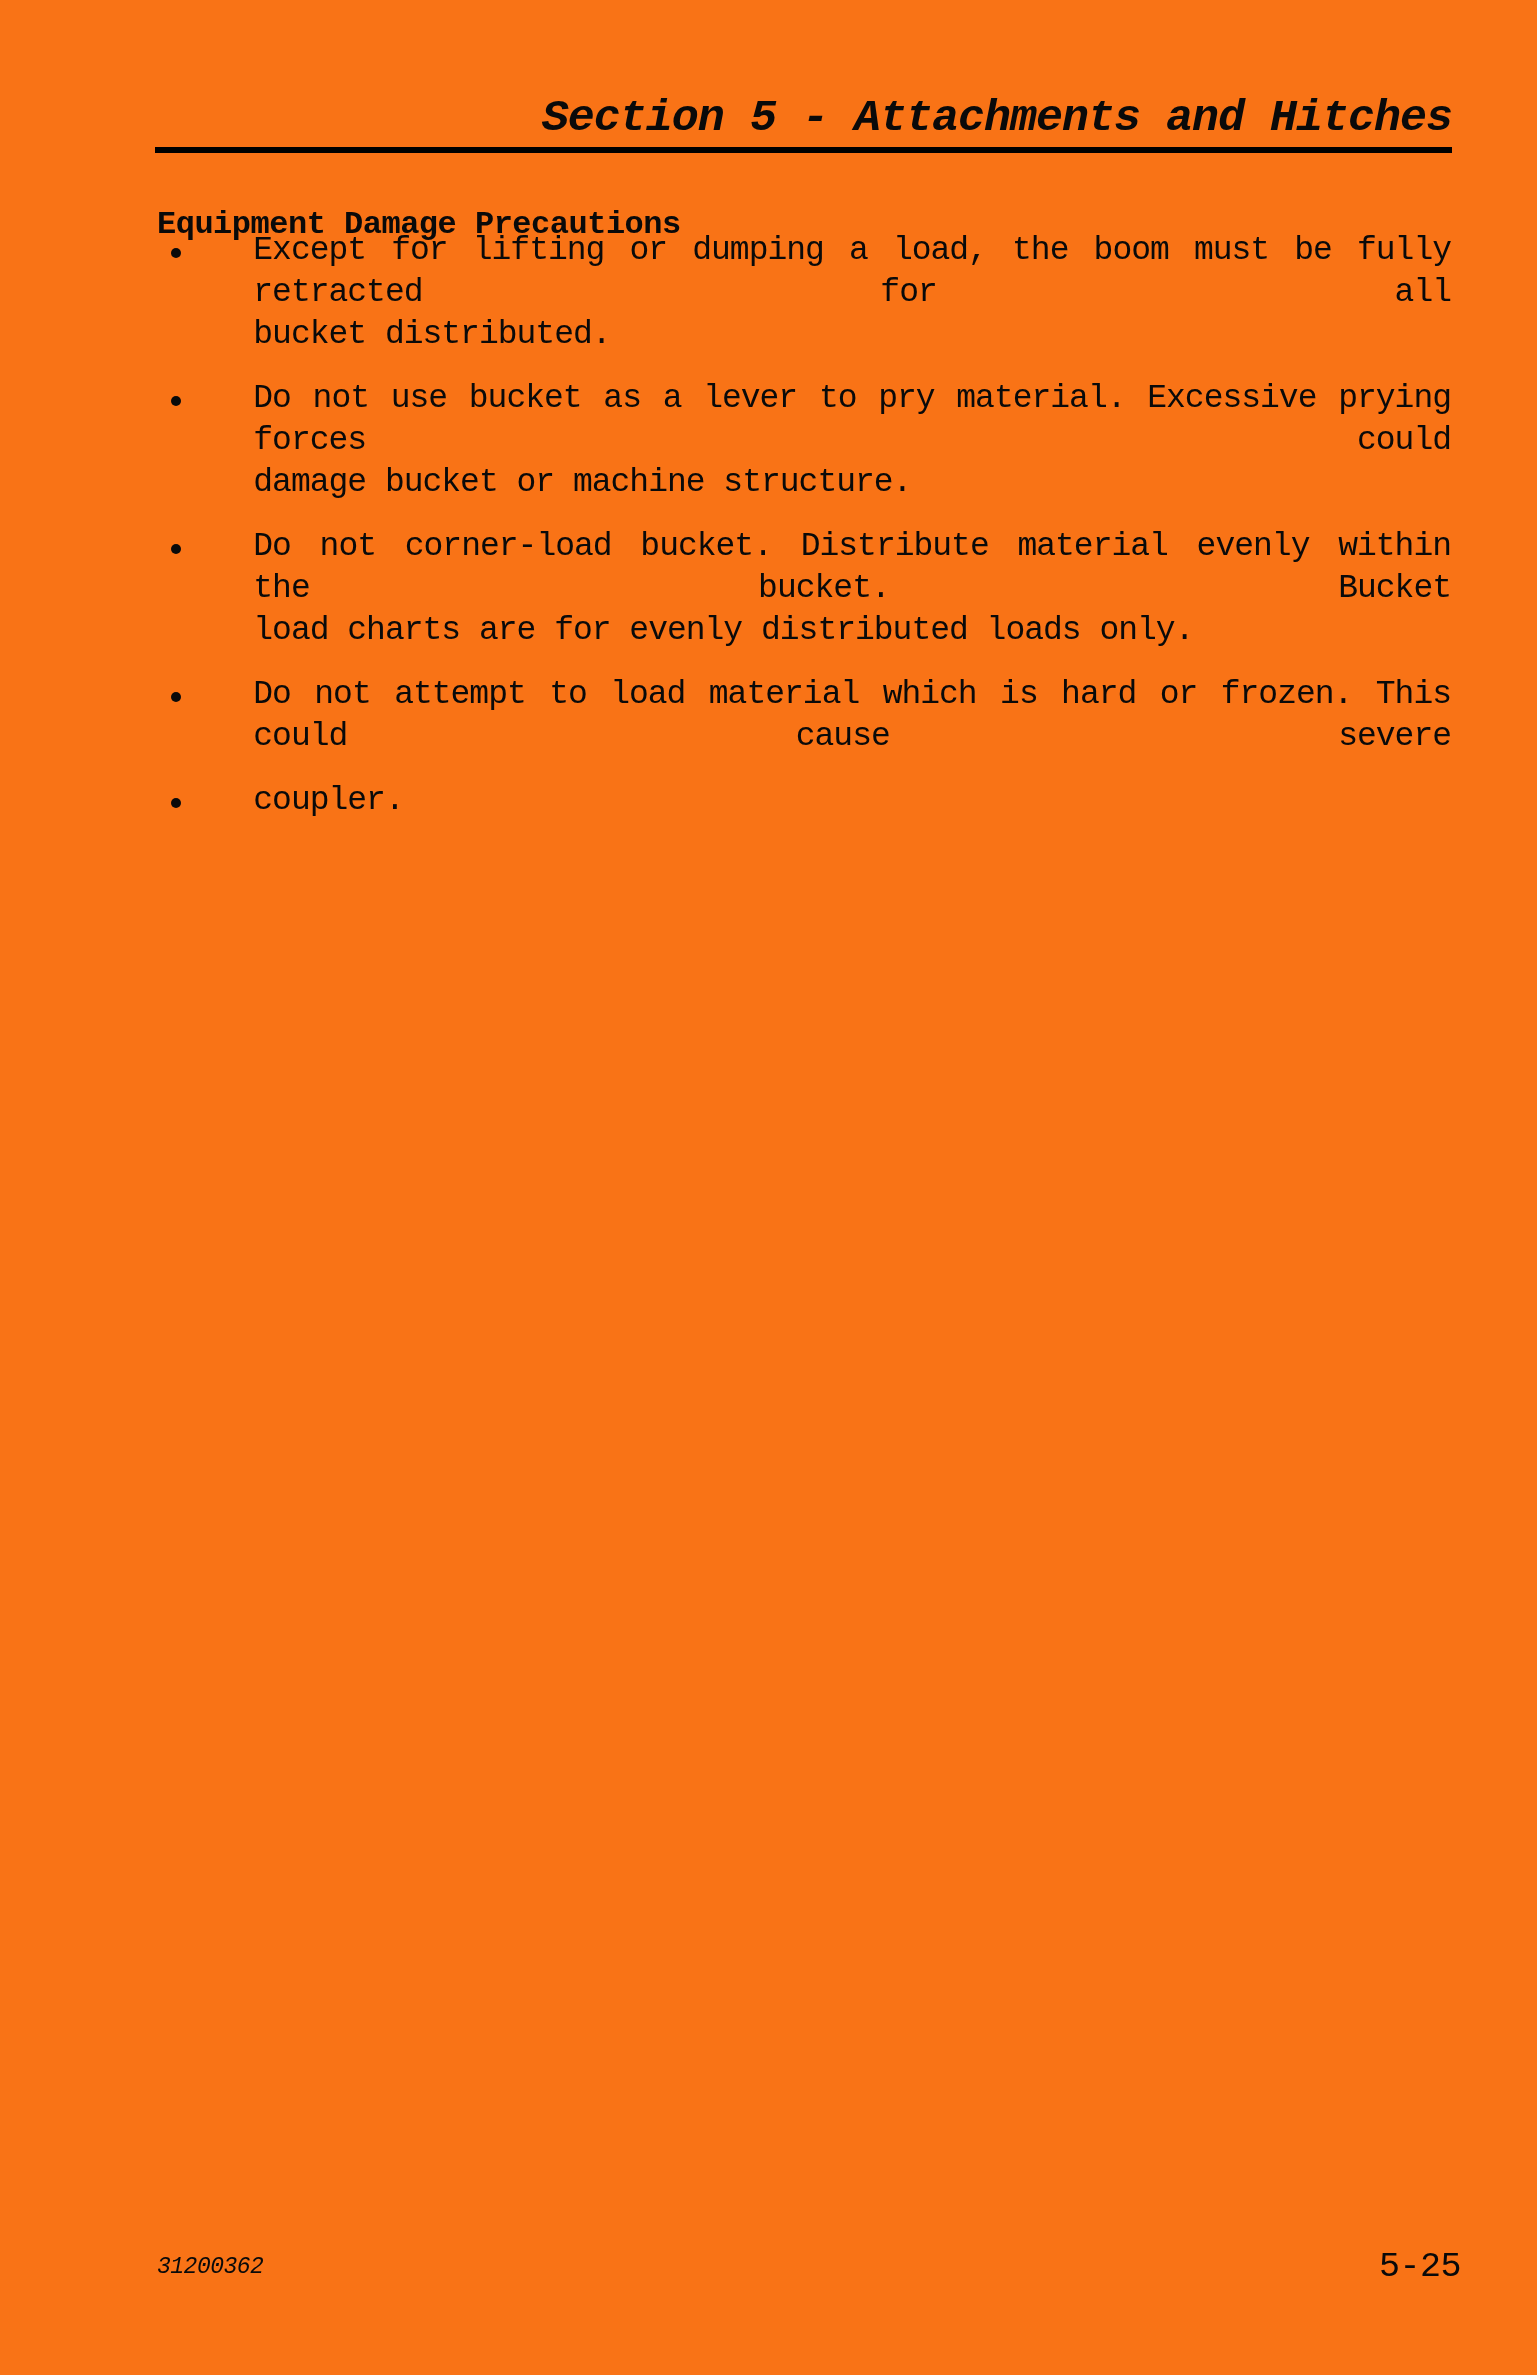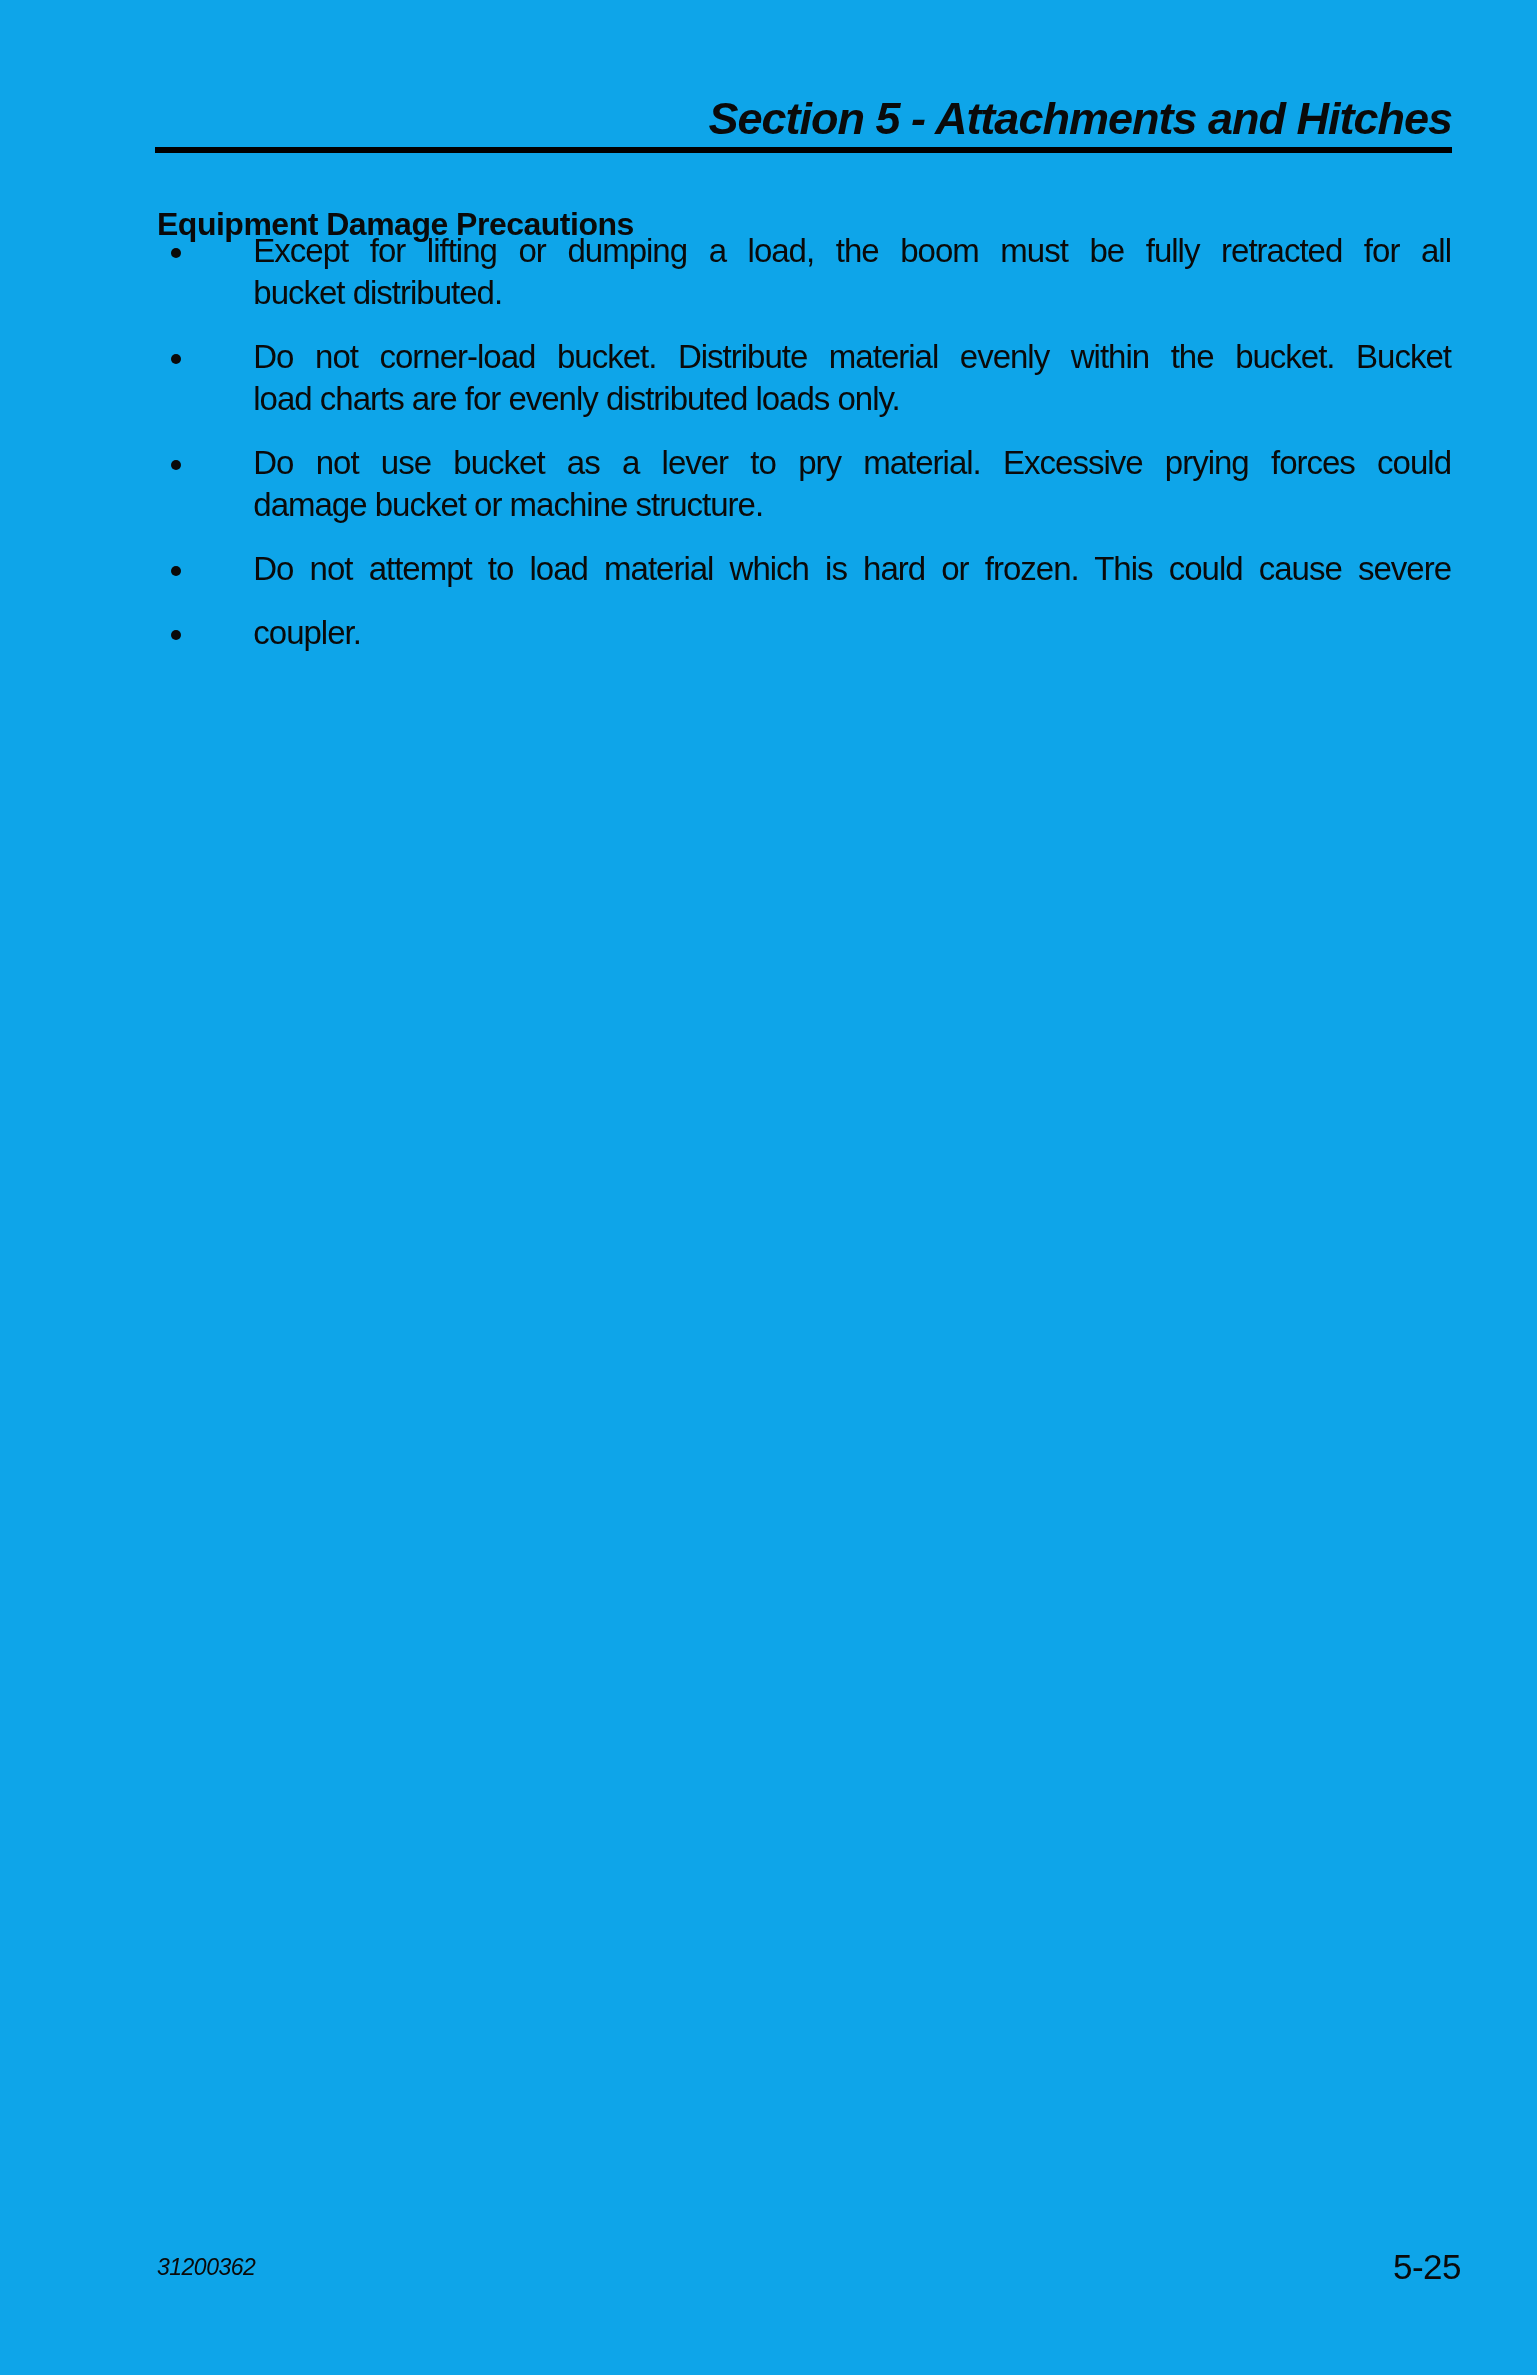--- a/index.html
+++ b/index.html
@@ -4,23 +4,23 @@
 <style>
   html, body {
     margin: 0;
     padding: 0;
     background: #ffffff;
   }
   .page {
     position: relative;
     width: 1537px;
     height: 2375px;
-    background: #0ea5e9;
+    background: #f97316;
     overflow: hidden;
-    font-family: Liberation Sans, sans-serif;
+    font-family: Liberation Mono, monospace;
     color: #0a0a0a;
   }
   .header-title {
     position: absolute;
     top: 94px;
     right: 85px;
     font-size: 45px;
     font-weight: bold;
     font-style: italic;
     letter-spacing: -1px;
@@ -117,30 +117,30 @@
       <div class="bullet-dot"></div>
       <div class="bullet-text">
         <div class="line-justified">Except for lifting or dumping a load, the boom must be fully retracted for all</div>
         <div class="line-last">bucket distributed.</div>
       </div>
     </div>
 
     <div class="bullet-item">
       <div class="bullet-dot"></div>
       <div class="bullet-text">
-        <div class="line-justified">Do not corner-load bucket. Distribute material evenly within the bucket. Bucket</div>
-        <div class="line-last">load charts are for evenly distributed loads only.</div>
+        <div class="line-justified">Do not use bucket as a lever to pry material. Excessive prying forces could</div>
+        <div class="line-last">damage bucket or machine structure.</div>
       </div>
     </div>
 
     <div class="bullet-item">
       <div class="bullet-dot"></div>
       <div class="bullet-text">
-        <div class="line-justified">Do not use bucket as a lever to pry material. Excessive prying forces could</div>
-        <div class="line-last">damage bucket or machine structure.</div>
+        <div class="line-justified">Do not corner-load bucket. Distribute material evenly within the bucket. Bucket</div>
+        <div class="line-last">load charts are for evenly distributed loads only.</div>
       </div>
     </div>
 
     <div class="bullet-item">
       <div class="bullet-dot"></div>
       <div class="bullet-text">
         <div class="line-justified">Do not attempt to load material which is hard or frozen. This could cause severe</div>
       </div>
     </div>
 

